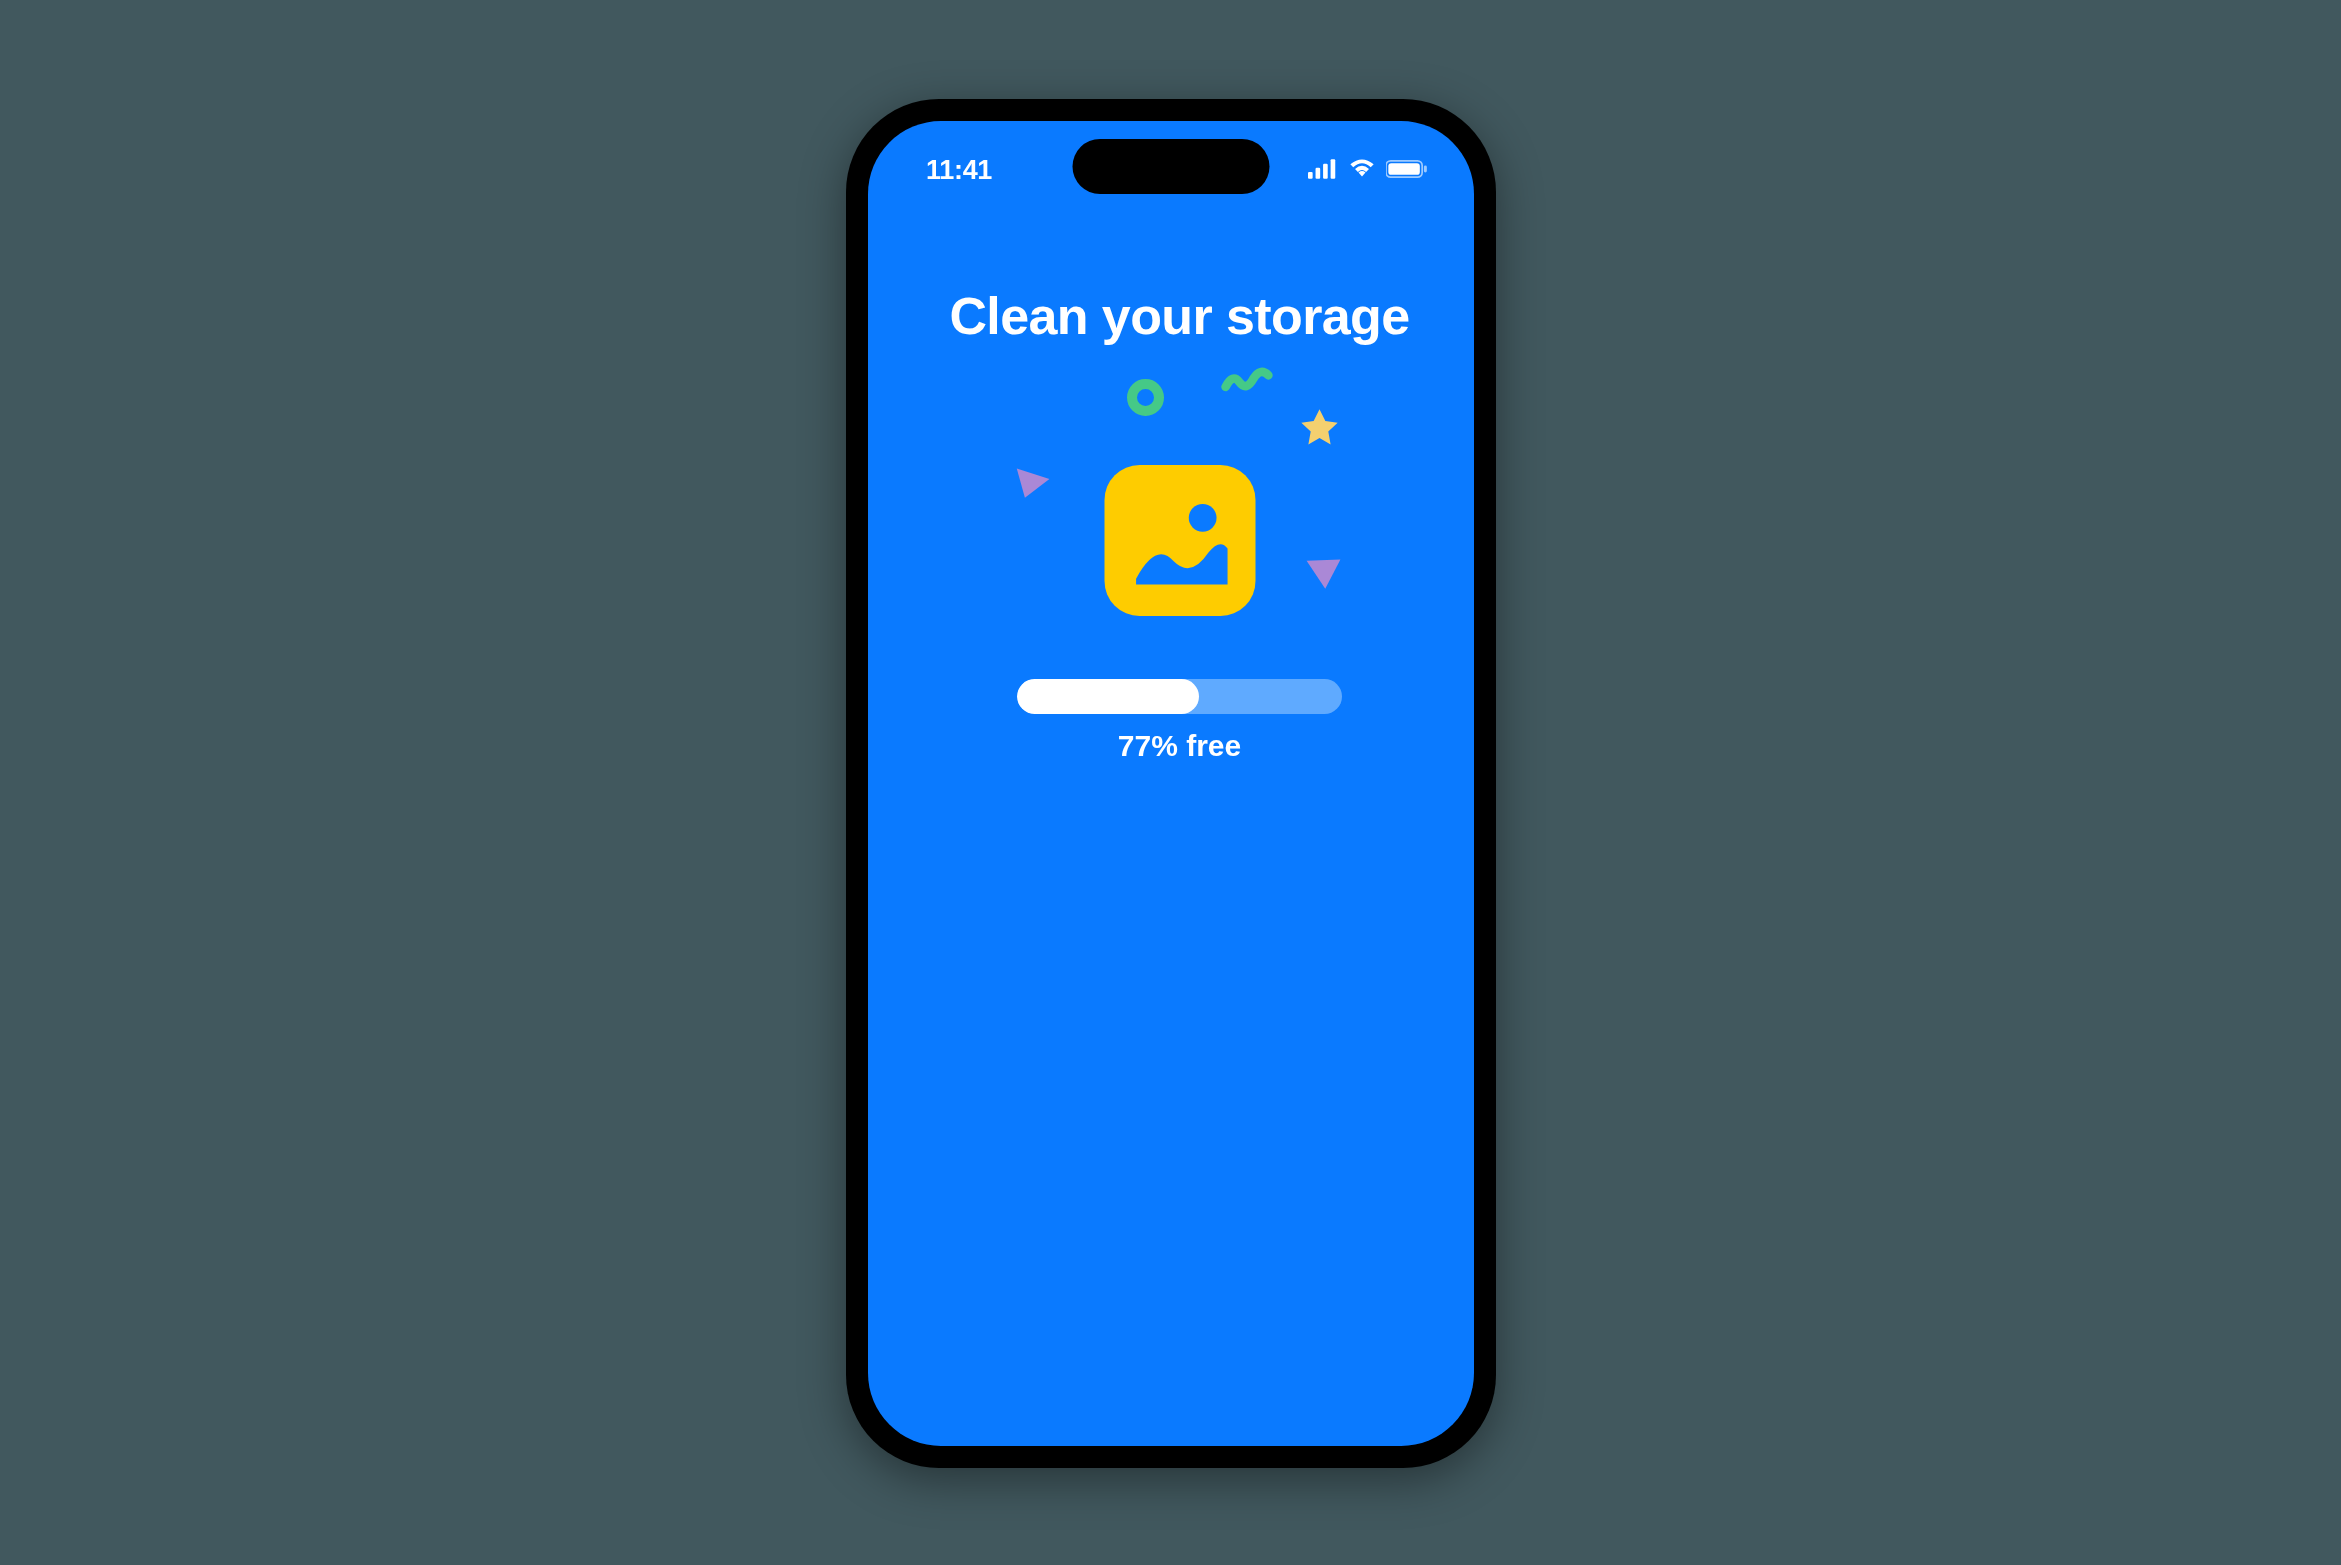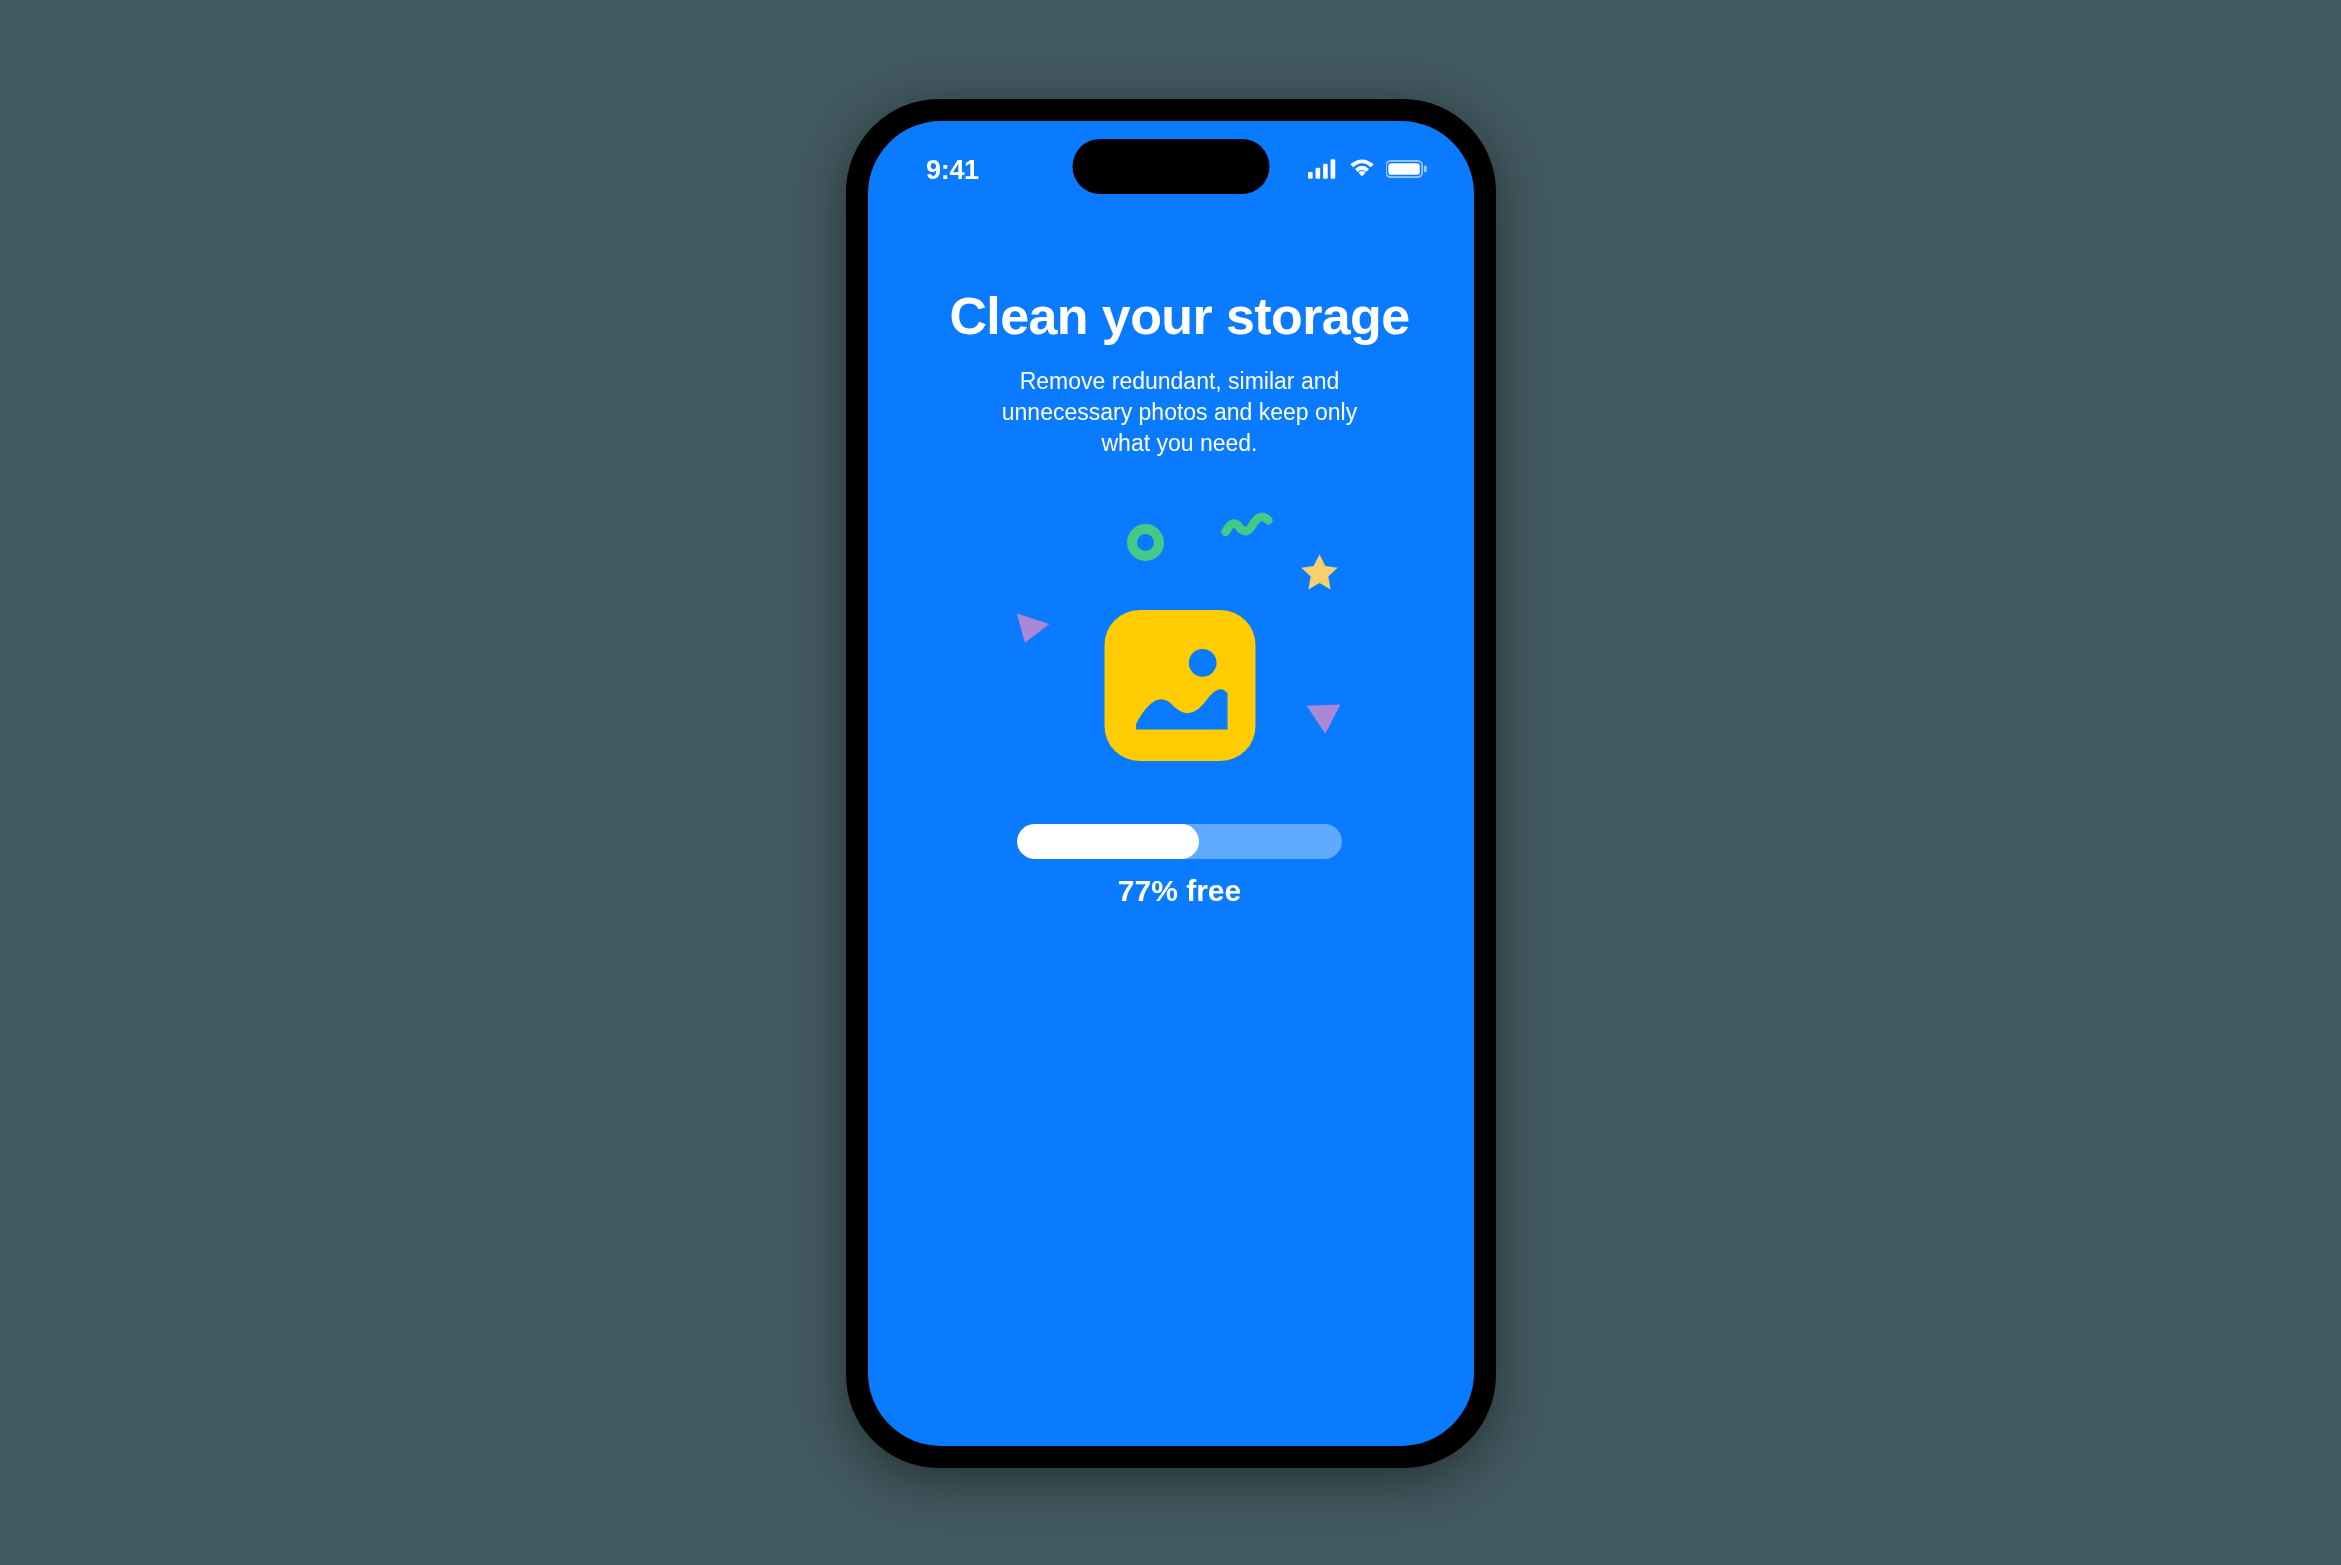--- a/index.html
+++ b/index.html
@@ -211,21 +211,21 @@
     }
   </style>
 </head>
 <body>
 
 <div class="phone-frame">
   <div class="phone-screen">
     <div class="notch"></div>
 
     <div class="status-bar">
-      <div class="status-time">9:41</div>
+      <div class="status-time">11:41</div>
       <div class="status-right">
         <span>
           <svg width="29" height="20" viewBox="0 0 50 34">
             <rect x="0" y="22" width="8" height="12" rx="2" fill="#fff"></rect>
             <rect x="13" y="15" width="8" height="19" rx="2" fill="#fff"></rect>
             <rect x="26" y="8" width="8" height="26" rx="2" fill="#fff"></rect>
             <rect x="39" y="0" width="8" height="34" rx="2" fill="#fff"></rect>
           </svg>
         </span>
         <span>
@@ -240,21 +240,20 @@
             <rect x="0" y="3" width="62" height="28" rx="8" fill="none" stroke="#fff" stroke-width="3" opacity="0.6"></rect>
             <rect x="4" y="7" width="54" height="20" rx="5" fill="#fff"></rect>
             <rect x="65" y="11" width="5" height="12" rx="2.5" fill="#fff" opacity="0.6"></rect>
           </svg>
         </span>
       </div>
     </div>
 
     <div class="content">
       <h1 class="headline">Clean your storage</h1>
-      <p class="subheadline">Remove redundant, similar and unnecessary photos and keep only what you need.</p>
 
       <div class="illustration">
         <div class="deco-circle"></div>
         <span class="deco-tri-left">
           <svg width="41" height="35" viewBox="0 0 70 60">
             <path d="M8 6 L64 24 L22 56 Z" fill="#aa88d6"></path>
           </svg>
         </span>
         <span class="deco-squig">
           <svg width="52" height="29" viewBox="0 0 90 50">

